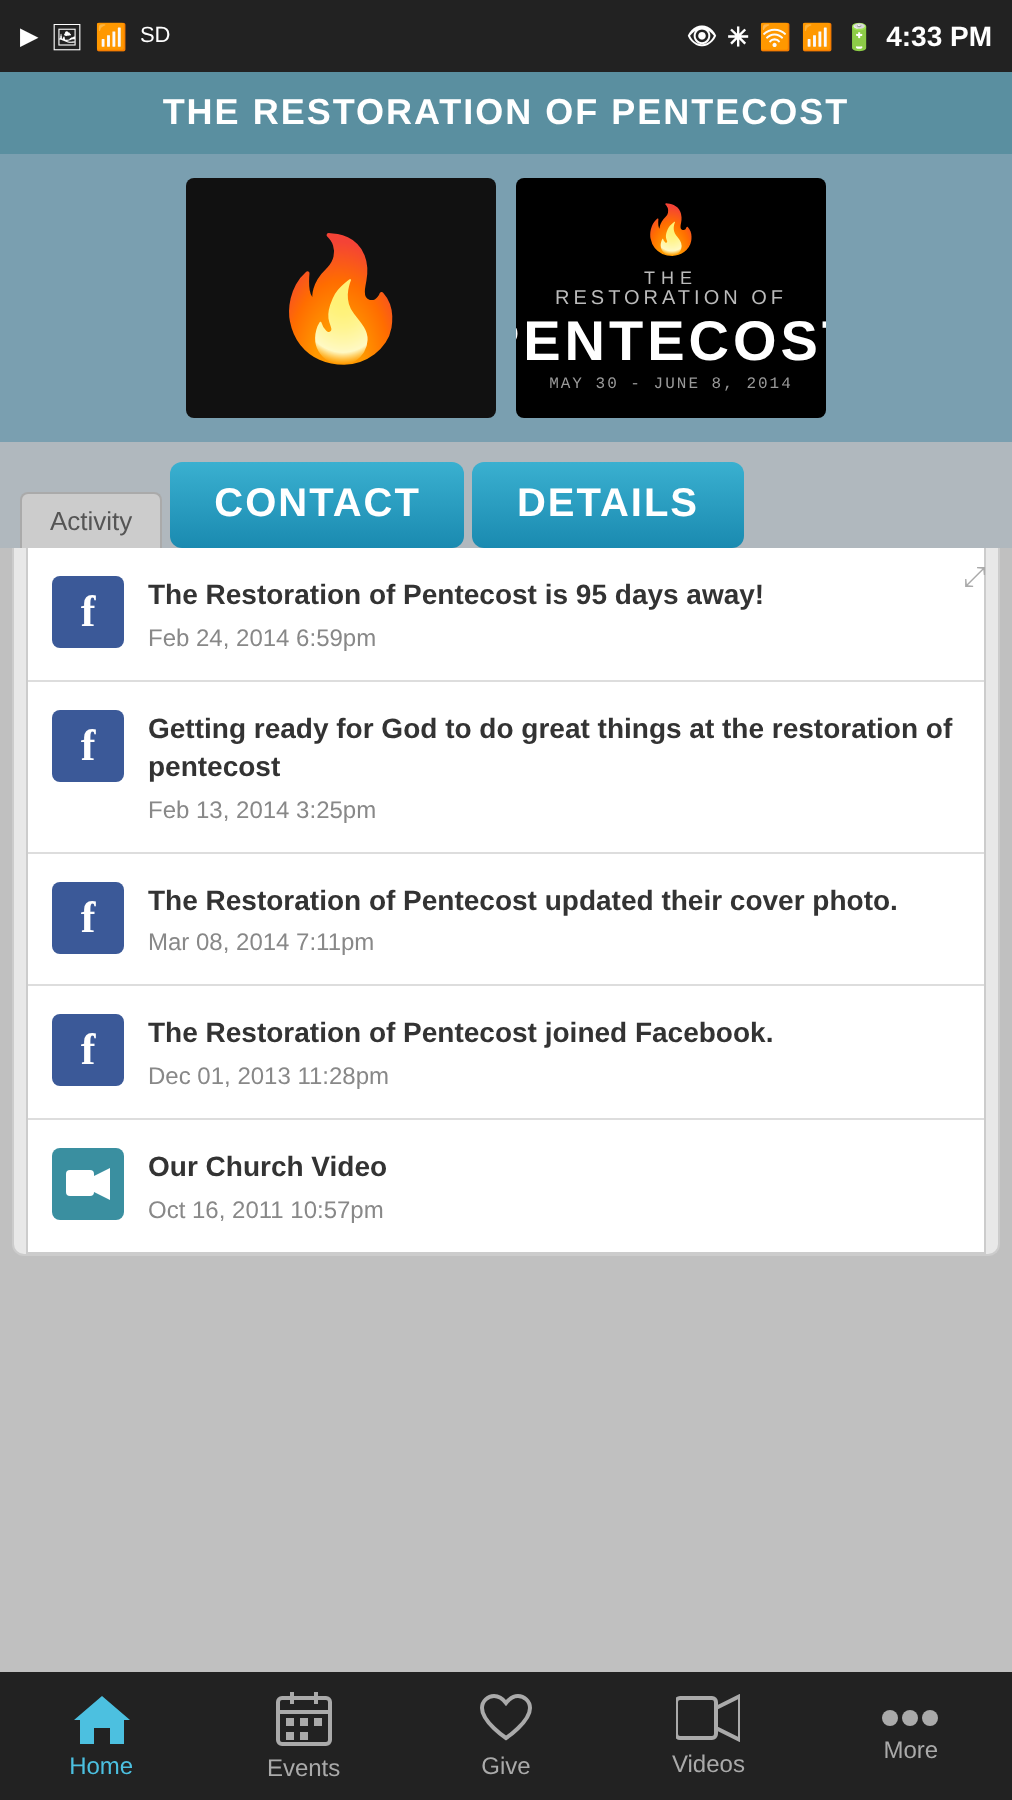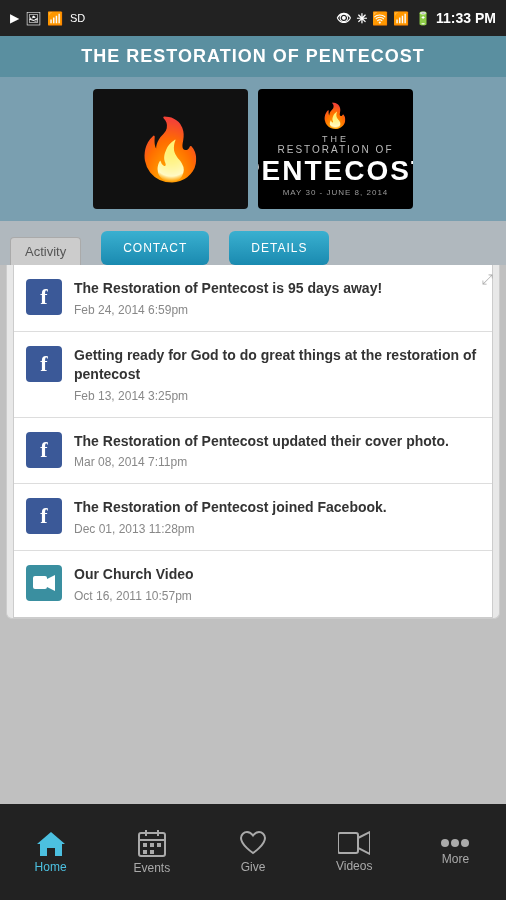--- a/index.html
+++ b/index.html
@@ -70,44 +70,44 @@
       display: flex;
       flex-direction: column;
       align-items: center;
       justify-content: center;
       color: white;
     }
     .pentecost-logo .small-flame { font-size: 24px; margin-bottom: 4px; }
     .pentecost-logo .the-text { font-size: 9px; letter-spacing: 3px; color: #bbb; }
     .pentecost-logo .restoration-text { font-size: 10px; letter-spacing: 2px; color: #bbb; }
     .pentecost-logo .main-word { font-size: 28px; font-weight: bold; letter-spacing: 2px; color: white; }
-    .pentecost-logo .date-text { font-size: 8px; color: #999; letter-spacing: 1px; margin-top: 1px; }
+    .pentecost-logo .date-text { font-size: 8px; color: #999; letter-spacing: 1px; margin-top: 1px; font-family: Liberation Mono, monospace; }
 
     
     .action-row {
       background: #b0b8be;
       padding: 10px 10px 0 10px;
       display: flex;
       align-items: flex-end;
-      gap: 20px;
+      gap: 4px;
     }
     .activity-tab {
       background: #ccc;
       border: 1px solid #aaa;
       border-bottom: none;
       border-radius: 4px 4px 0 0;
       padding: 6px 14px;
       font-size: 13px;
       color: #555;
     }
     .action-btn {
       padding: 10px 22px;
       border-radius: 6px;
-      font-size: 12px;
-      font-weight: normal;
+      font-size: 20px;
+      font-weight: bold;
       color: white;
       border: none;
       cursor: pointer;
       background: linear-gradient(to bottom, #3ab0d0, #1a8ab0);
       letter-spacing: 1px;
     }
     .action-btn-details {
       background: linear-gradient(to bottom, #3ab0d0, #1a8ab0);
     }
 
@@ -178,21 +178,21 @@
       border-top: none;
       position: relative;
       border-radius: 0 0 6px 6px;
     }
 
     
     .bottom-nav {
       position: absolute;
       bottom: 0;
       width: 100%;
-      height: 96px;
+      height: 64px;
       background: #222;
       display: flex;
       align-items: center;
       justify-content: space-around;
     }
     .nav-item {
       display: flex;
       flex-direction: column;
       align-items: center;
       gap: 4px;
@@ -222,21 +222,21 @@
 
     <span style="font-size:12px;">👁</span>
 
     <span style="font-size:13px;">✳</span>
 
     <span style="font-size:13px;">🛜</span>
 
     <span style="font-size:13px;">📶</span>
 
     <span style="font-size:13px;">🔋</span>
-    <span>11:33 PM</span>
+    <span>4:33 PM</span>
   </div>
 </div>
 
 <div class="title-bar">
   <span>THE RESTORATION OF PENTECOST</span>
 </div>
 
 <div class="hero-section">
 
   <div class="hero-img">

